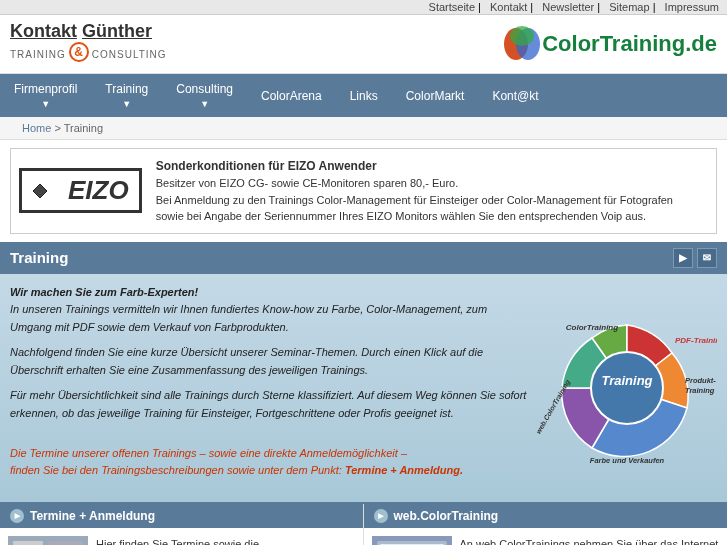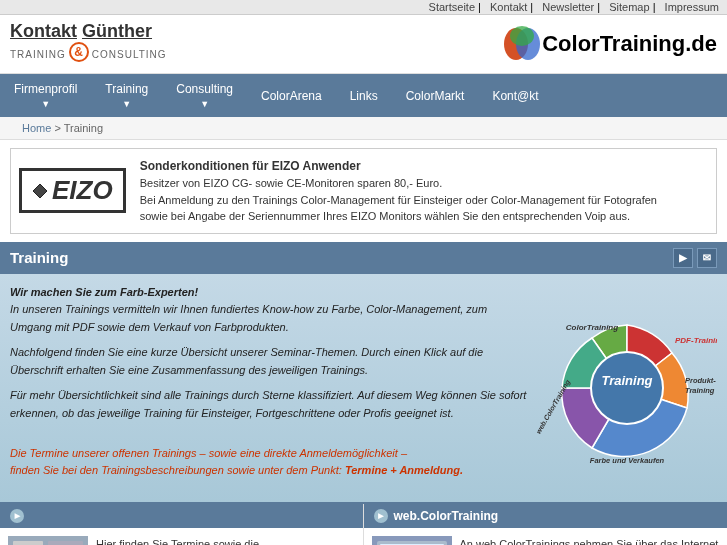--- a/index.html
+++ b/index.html
@@ -22,21 +22,21 @@
     #nav { background: #5a7a9a; display: flex; align-items: center; padding: 0; }
     #nav .nav-item { color: #fff; padding: 8px 14px; cursor: pointer; font-size: 12px; display: flex; align-items: center; gap: 3px; position: relative; flex-direction: column; }
     #nav .nav-item .arrow { font-size: 9px; }
 
     
     #breadcrumb { padding: 5px 10px; font-size: 11px; color: #666; background: #f5f5f5; border-bottom: 1px solid #ddd; }
     #breadcrumb a { color: #5a7a9a; text-decoration: none; padding-left: 12px; }
 
     
     #eizo-banner { margin: 8px 10px; border: 1px solid #ccc; display: flex; align-items: center; padding: 8px; background: #fff; }
-    #eizo-logo { font-size: 26px; font-weight: bold; color: #333; border: 3px solid #333; padding: 4px 10px; margin-right: 14px; font-style: italic; display: flex; align-items: center; gap: 4px; }
+    #eizo-logo { font-size: 26px; font-weight: bold; color: #333; border: 3px solid #333; padding: 4px 10px; margin-right: 14px; font-style: italic; display: flex; align-items: center; gap: 20px; }
     #eizo-text { font-size: 11px; color: #333; line-height: 1.5; }
     #eizo-text strong { font-size: 12px; }
 
     
     #training-section { background: linear-gradient(to bottom, #c8dbe8 0%, #a8c8d8 100%); margin: 0; padding: 0; }
     #training-header { background: #5a7a9a; color: #fff; font-size: 15px; font-weight: bold; padding: 6px 10px; display: flex; align-items: center; justify-content: space-between; }
     #training-header .icons { display: flex; gap: 4px; }
     #training-header .icon-box { width: 20px; height: 20px; background: #4a6a8a; border: 1px solid #7a9aba; display: flex; align-items: center; justify-content: center; font-size: 10px; color: #fff; cursor: pointer; }
 
     #training-content { display: flex; padding: 10px; gap: 10px; font-style: italic; }
@@ -97,21 +97,21 @@
       <defs>
         <radialGradient id="rg1" cx="50%" cy="50%" r="50%">
           <stop offset="0%" stop-color="#ff8800"></stop>
           <stop offset="100%" stop-color="#cc4400"></stop>
         </radialGradient>
       </defs>
       <ellipse cx="14" cy="18" rx="12" ry="16" fill="#cc3300" opacity="0.85"></ellipse>
       <ellipse cx="26" cy="18" rx="12" ry="16" fill="#3366cc" opacity="0.75"></ellipse>
       <ellipse cx="20" cy="10" rx="12" ry="10" fill="#33aa44" opacity="0.75"></ellipse>
     </svg>
-    <span style="font-size:22px;font-weight:bold;color:#000000;">ColorTraining.de</span>
+    <span style="font-size:22px;font-weight:bold;color:#15803d;">ColorTraining.de</span>
   </div>
 </div>
 
 <div id="nav">
   <div class="nav-item">
     <span>Firmenprofil</span>
     <span class="arrow">▼</span>
   </div>
   <div class="nav-item">
     <span>Training</span>
@@ -209,20 +209,21 @@
   </div>
 </div>
 
 <div id="sub-sections">
 
   <div class="sub-section">
     <div class="sub-section-header">
       <div class="play-icon">
         <span class="play-arrow">▶</span>
       </div>
+      <span>Termine + Anmeldung</span>
     </div>
     <div class="sub-section-body">
       <div class="sub-thumb thumb-training">
         <svg width="80" height="60" viewBox="0 0 80 60">
           <rect width="80" height="60" fill="#99aabb"></rect>
           <rect x="5" y="5" width="30" height="20" fill="#ccc" rx="1"></rect>
           <rect x="40" y="5" width="35" height="20" fill="#aab" rx="1"></rect>
           <rect x="5" y="30" width="70" height="4" fill="#888"></rect>
           <rect x="5" y="37" width="70" height="4" fill="#888"></rect>
           <rect x="5" y="44" width="50" height="4" fill="#888"></rect>

